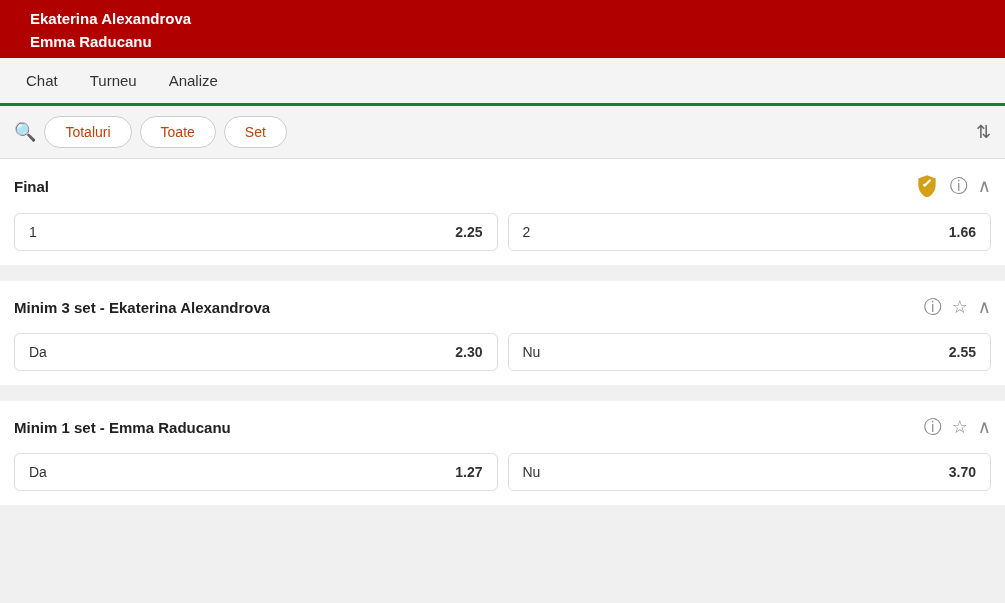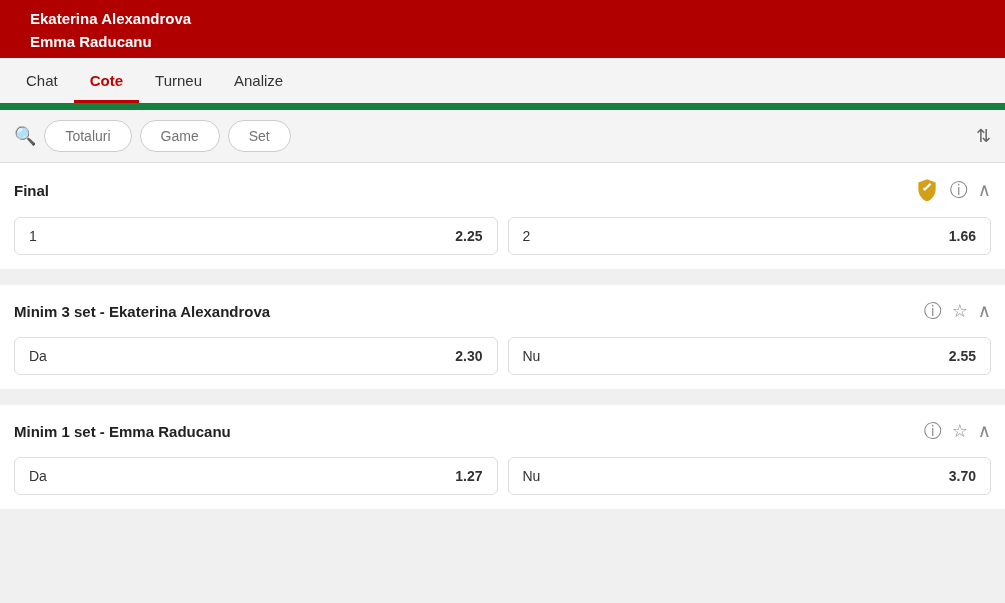--- a/index.html
+++ b/index.html
@@ -19,21 +19,21 @@
     .header-player2 {
       color: #fff;
       font-size: 15px;
       font-weight: 600;
     }
 
     
     .tabs {
       background: #f4f4f4;
       display: flex;
-      border-bottom: 7px solid #15803d;
+      border-bottom: 3px solid #15803d;
       padding: 0 10px;
     }
     .tab {
       padding: 14px 16px;
       font-size: 15px;
       color: #333;
       cursor: pointer;
       position: relative;
     }
     .tab.active {
@@ -64,21 +64,21 @@
       color: #666;
       cursor: pointer;
     }
     .filter-btn {
       padding: 7px 20px;
       border-radius: 20px;
       border: 1px solid #ccc;
       background: #fff;
       font-size: 14px;
       cursor: pointer;
-      color: #737373;
+      color: #c2410c;
     }
     .filter-btn.active {
       background: #c00000;
       color: #fff;
       border-color: #c00000;
     }
     .sort-icon {
       margin-left: auto;
       font-size: 18px;
       color: #666;
@@ -160,29 +160,28 @@
 </head>
 <body>
 
 <div class="header">
   <div class="header-player1">Ekaterina Alexandrova</div>
   <div class="header-player2">Emma Raducanu</div>
 </div>
 
 <div class="tabs">
   <div class="tab">Chat</div>
-  <div class="tab active">Cote</div>
   <div class="tab">Turneu</div>
   <div class="tab">Analize</div>
 </div>
 
 <div class="filter-bar">
   <span class="search-icon">🔍</span>
   <button class="filter-btn">Totaluri</button>
-  <button class="filter-btn">Game</button>
+  <button class="filter-btn">Toate</button>
   <button class="filter-btn">Set</button>
   <span class="sort-icon">⇅</span>
 </div>
 
 <div class="content">
 
   <div class="section">
     <div class="section-header">
       <span class="section-title">Final</span>
       <div class="section-icons">

